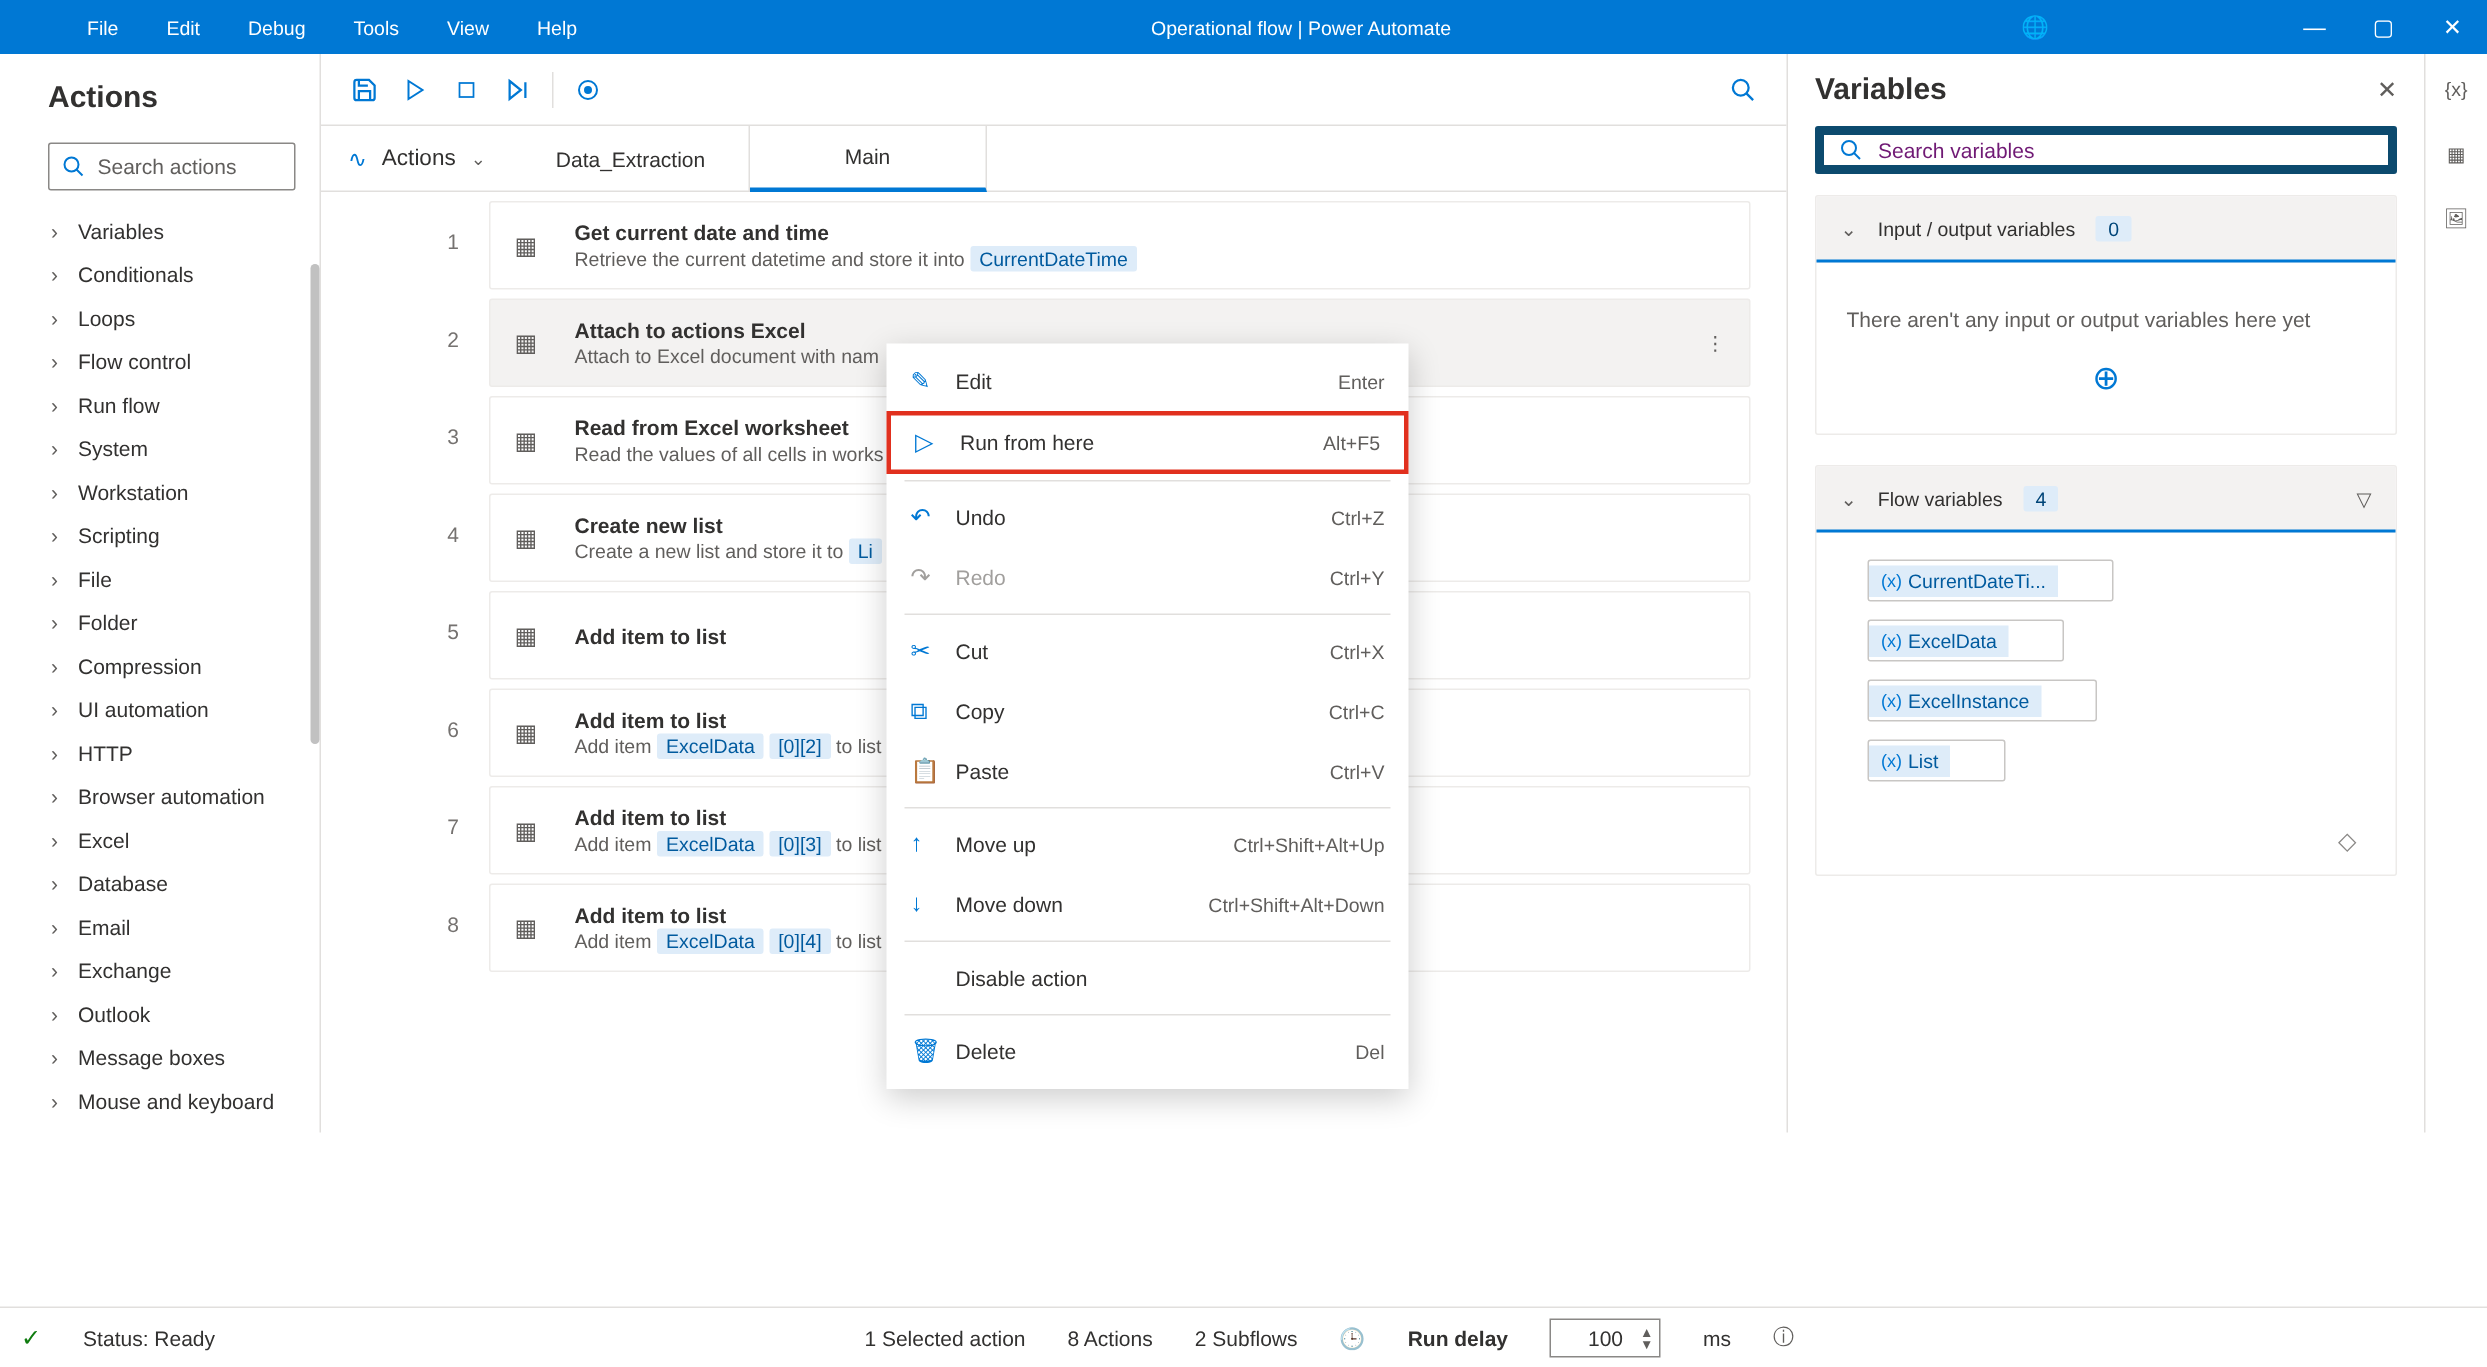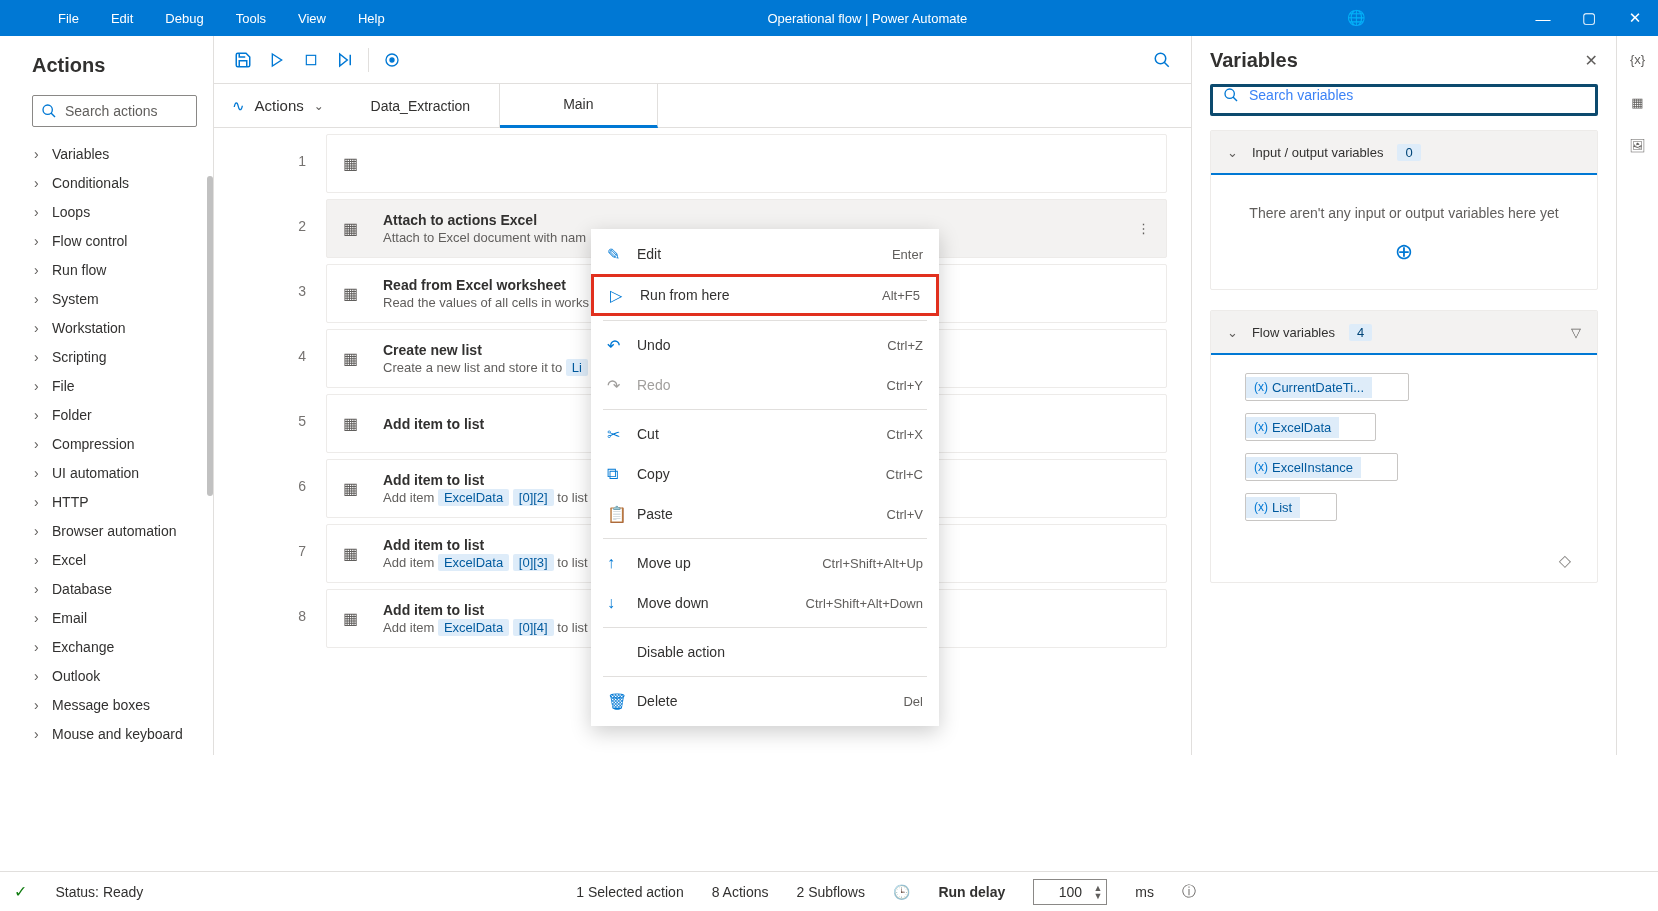--- a/index.html
+++ b/index.html
@@ -53,28 +53,28 @@
 .cm-item.hilite { border: 3px solid #e1301e; height: 42px; }
 .cm-item.disabled { color: #a19f9d; }
 .cm-icon { width: 30px; color: #0078d4; font-size:16px; }
 .cm-item.disabled .cm-icon { color: #a19f9d; }
 .cm-shortcut { margin-left: auto; color: #605e5c; font-size: 13px; }
 .cm-sep { height: 1px; background: #e1dfdd; margin: 4px 12px; }
 
 .vars-panel { width: 425px; border-left: 1px solid #e1dfdd; display: flex; flex-direction: column; }
 .vars-head { height: 48px; display: flex; align-items: center; padding: 0 18px; }
 .vars-head h2 { font-size: 20px; font-weight: 600; flex: 1; }
-.vars-search { margin: 0 18px 14px; border: 3px solid #0c4a6e; border-radius: 2px; height: 32px; display: flex; padding: 0 10px; font-size: 14px; color: #3b82f6; }
+.vars-search { margin: 0 18px 14px; border: 6px solid #0c4a6e; border-radius: 2px; height: 32px; display: flex; align-items: center; padding: 0 10px; font-size: 14px; color: #701a75; }
 .vars-search svg { width: 16px; height: 16px; margin-right: 10px; stroke: #0078d4; }
 .section-card { margin: 0 18px 20px; border: 1px solid #edebe9; border-radius: 2px; }
 .section-head { height: 44px; display: flex; align-items: center; padding: 0 16px; background: #f3f2f1; gap: 14px; border-bottom: 2px solid #0078d4; }
 .section-head.flow { border-bottom: 2px solid #0078d4; }
 .section-head .title { font-size: 13px; font-weight: 500; }
 .badge { background: #deecf9; color: #004578; padding: 1px 8px; border-radius: 2px; font-size: 13px; }
-.io-empty { padding: 30px 20px 18px; text-align: center; color: #605e5c; font-size: 14px; }
+.io-empty { padding: 30px 20px 18px; color: #605e5c; font-size: 14px; }
 .io-add { text-align: center; padding: 0 0 24px; color: #0078d4; font-size: 22px; }
 .fvars-list { padding: 18px 34px; }
 .fvar { display: inline-flex; align-items: center; height: 28px; border: 1px solid #c8c6c4; border-radius: 2px; margin-bottom: 12px; }
 .fvar-chip { background: #deecf9; color: #005a9e; padding: 3px 8px; font-size: 13px; display: inline-flex; align-items: center; gap: 4px; }
 .fvar-x { font-size: 12px; color: #0078d4; }
 .fvar-tail { width: 36px; }
 .eraser { text-align:right; padding: 0 26px 12px; color: #8a8886; font-size:16px; }
 
 .rightbar { width: 42px; border-left: 1px solid #e1dfdd; display: flex; flex-direction: column; align-items: center; padding-top: 16px; gap: 28px; color: #605e5c; }
 
@@ -265,20 +265,24 @@
           <div class="ln">4</div>
           <div class="ln">5</div>
           <div class="ln">6</div>
           <div class="ln">7</div>
           <div class="ln">8</div>
         </div>
       <div class="steps" id="steps">
 
         <div class="step">
             <div class="step-icon">▦</div>
+            <div class="step-text">
+              <div class="st-title">Get current date and time</div>
+              <div class="st-sub">Retrieve the current datetime and store it into <span class="var-chip">CurrentDateTime</span></div>
+            </div>
           </div>
           <div class="step sel">
             <div class="step-icon">▦</div>
             <div class="step-text">
               <div class="st-title">Attach to actions Excel</div>
               <div class="st-sub">Attach to Excel document with nam</div>
             </div>
             <div class="step-more">⋮</div>
           </div>
           <div class="step">

